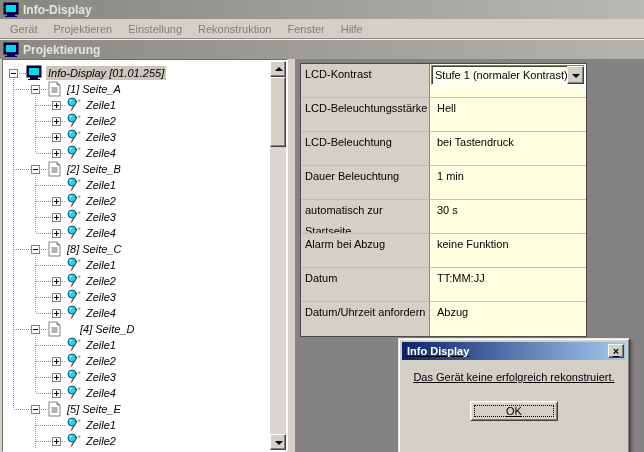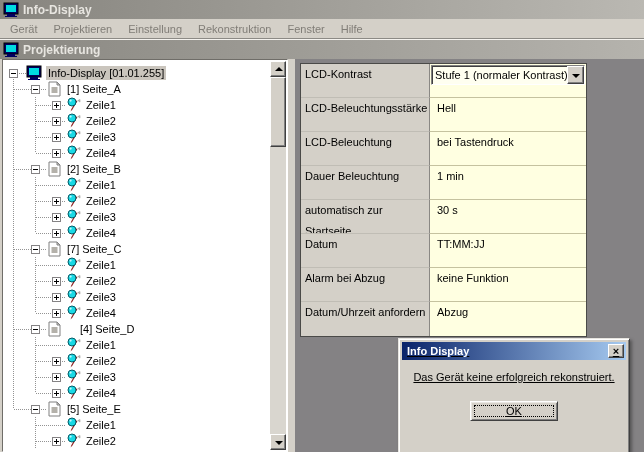--- a/index.html
+++ b/index.html
@@ -16,21 +16,21 @@
   .childbar{height:19px;background:linear-gradient(to right,#8a8882,#b5b3ad);
             display:flex;align-items:center;gap:4px;padding-left:3px;border-top:1px solid #f4f2ee;}
   .childbar .ttext{font-weight:bold;font-size:12px;color:#e7e5e0;}
 
   
   .content{position:absolute;top:59px;left:0;right:0;bottom:0;display:flex;}
 
   .tree-panel{position:relative;margin-left:2px;width:286px;background:#fff;
               border:1px solid;border-color:#6f6d68 #fff #fff #6f6d68;box-sizing:border-box;}
   .tree-scrollarea{position:absolute;top:1px;bottom:1px;left:1px;right:17px;overflow:hidden;padding-top:4px;}
-  .tree-row{position:relative;height:16px;line-height:16px;white-space:nowrap;}
+  .tree-row{position:relative;height:16px;line-height:16px;white-space:nowrap;font-style:italic;}
   .tree-label{position:absolute;top:1px;height:14px;line-height:14px;padding:0 2px;}
   .tree-label.selected{background:#cac5bd;}
   .vline{position:absolute;top:0;width:1px;height:16px;
          background-image:repeating-linear-gradient(to bottom,#939393 0,#939393 1px,transparent 1px,transparent 2px);}
   .vline.half{height:8px;}
   .vline.bottom{top:12px;height:4px;}
   .hline{position:absolute;top:8px;height:1px;
          background-image:repeating-linear-gradient(to right,#939393 0,#939393 1px,transparent 1px,transparent 2px);}
   .ebox{position:absolute;top:4px;width:9px;height:9px;background:#fff;border:1px solid #848284;box-sizing:border-box;}
   .ebox .h{position:absolute;left:1px;top:3px;width:5px;height:1px;background:#000;}
@@ -300,21 +300,21 @@
             <div class="hline" style="left: 10px; width: 17px;"></div>
             <div class="hline" style="left: 37px; width: 5px;"></div>
             <div class="ebox" style="left: 27px;">
               <div class="h"></div>
             </div>
             <span class="ticon" style="left: 42px;"><svg width="16" height="16" viewBox="0 0 16 16">
                 <path d="M3 1 h8 l3 3 v11 h-11 z" fill="#ffffff" stroke="#808080"></path>
                 <path d="M11 1 l3 3 h-3 z" fill="#d4d0c8" stroke="#808080"></path>
                 <rect x="5.5" y="6" width="6" height="6" fill="#b4b1aa"></rect>
               </svg></span>
-            <span class="tree-label" style="left: 61px;">[7] Seite_C</span>
+            <span class="tree-label" style="left: 61px;">[8] Seite_C</span>
           </div>
           <div class="tree-row">
             <div class="vline" style="left: 9px;"></div>
             <div class="vline" style="left: 31px;"></div>
             <div class="hline" style="left: 32px; width: 30px;"></div>
             <span class="ticon" style="left: 62px;"><svg width="16" height="16" viewBox="0 0 16 16">
                 <path d="M12 3.5 l2 -1 v2.6 z" fill="#c9c5bd" stroke="#8a8884" stroke-width="0.5"></path>
                 <path d="M11.6 3.8 L6.4 12.4 L4.6 14.6 L5.4 12 L10.4 3.4 z" fill="#8b1a1a"></path>
                 <circle cx="6" cy="5" r="4" fill="#1ad8e4" stroke="#045b66"></circle>
                 <circle cx="4.6" cy="3.6" r="1.1" fill="#c2f6fc"></circle>
@@ -526,26 +526,26 @@
           </div>
           <div class="prop-row">
             <div class="prop-label">Dauer Beleuchtung</div>
             <div class="prop-value">1 min</div>
           </div>
           <div class="prop-row">
             <div class="prop-label">automatisch zur Startseite</div>
             <div class="prop-value">30 s</div>
           </div>
           <div class="prop-row">
+            <div class="prop-label">Alarm bei Abzug</div>
+            <div class="prop-value">keine Funktion</div>
+          </div>
+          <div class="prop-row">
             <div class="prop-label">Datum</div>
             <div class="prop-value">TT:MM:JJ</div>
-          </div>
-          <div class="prop-row">
-            <div class="prop-label">Alarm bei Abzug</div>
-            <div class="prop-value">keine Funktion</div>
           </div>
           <div class="prop-row">
             <div class="prop-label">Datum/Uhrzeit anfordern</div>
             <div class="prop-value">Abzug</div>
           </div>
         </div>
     </div>
 
   </div>
 

